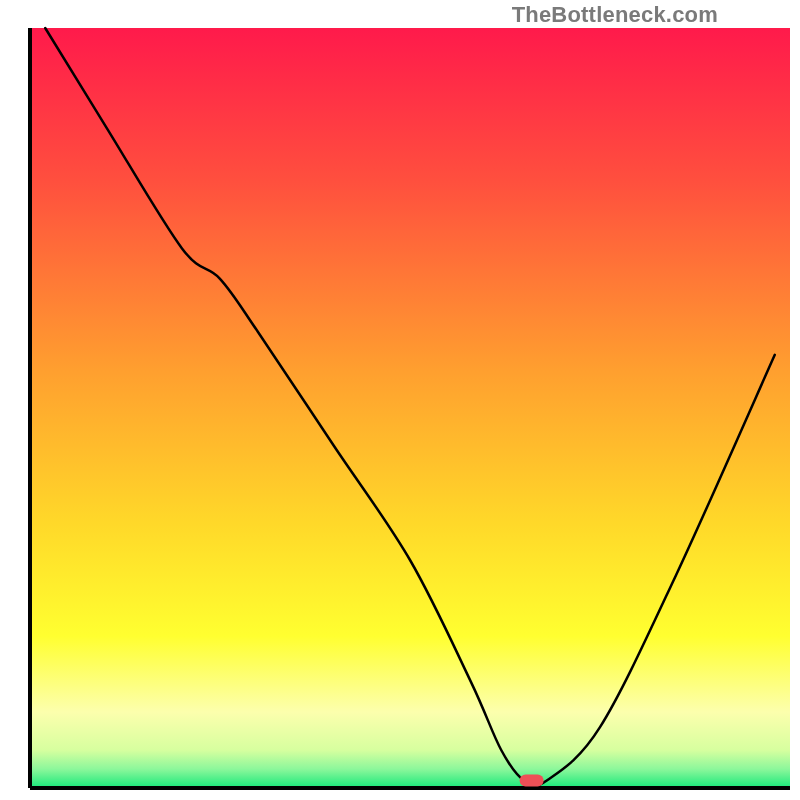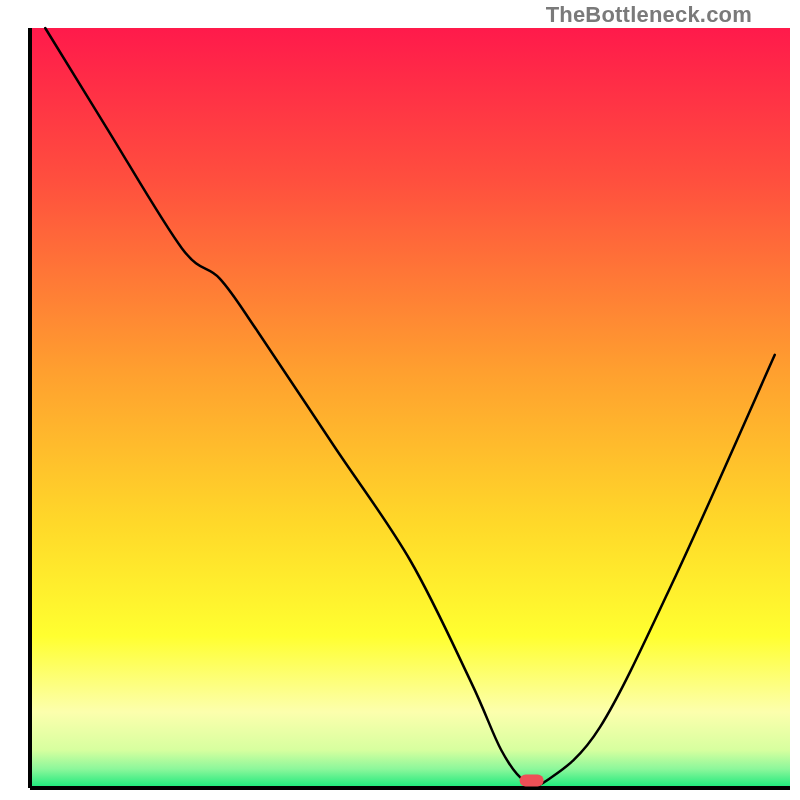--- a/index.html
+++ b/index.html
@@ -7,21 +7,20 @@
     padding: 0;
     width: 800px;
     height: 800px;
     background: #ffffff;
     font-family: Arial, Helvetica, sans-serif;
   }
   .chart-wrap {
     position: relative;
     width: 728px;
     height: 800px;
-    padding-left: 34px;
   }
   .watermark {
     position: absolute;
     top: 2px;
     right: 10px;
     font-size: 22px;
     font-weight: bold;
     color: #7a7a7a;
     letter-spacing: 0.2px;
     z-index: 5;

